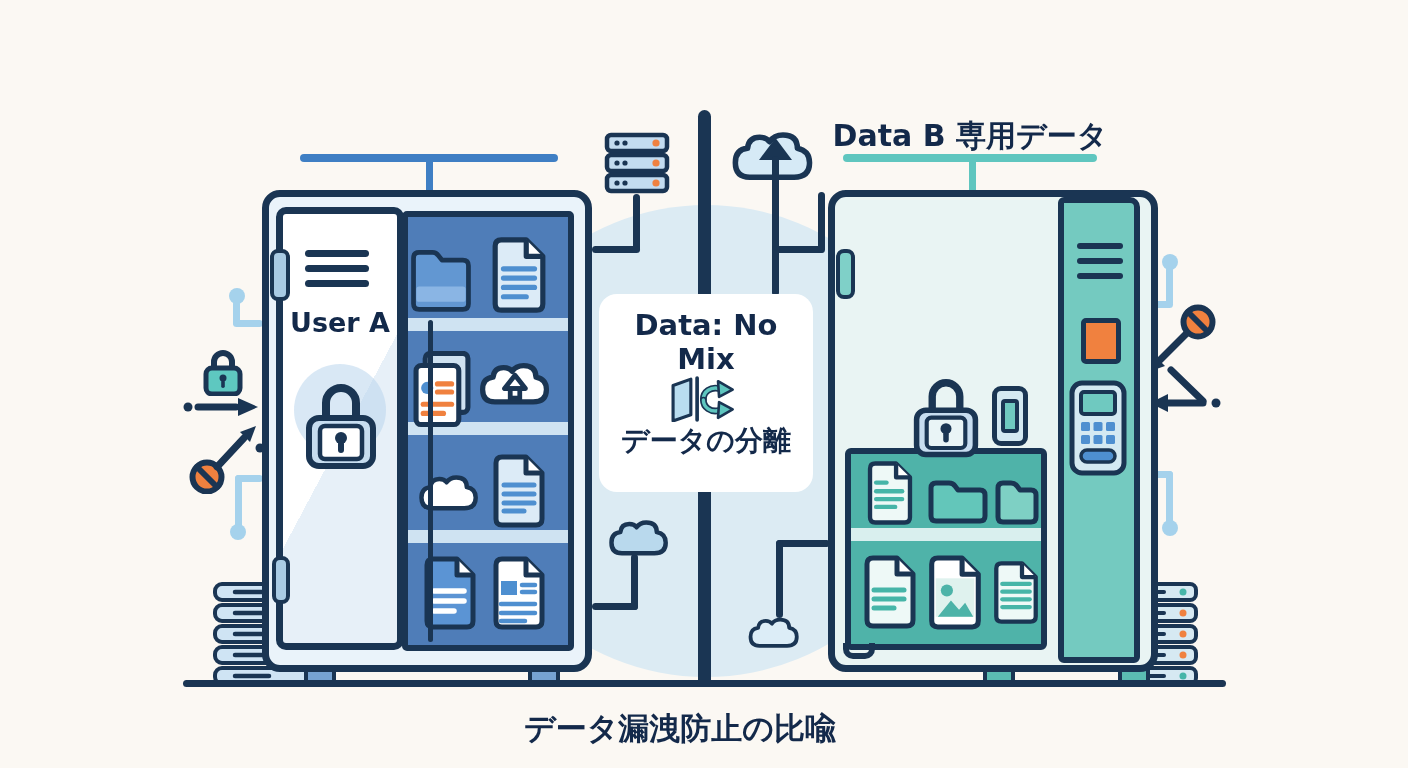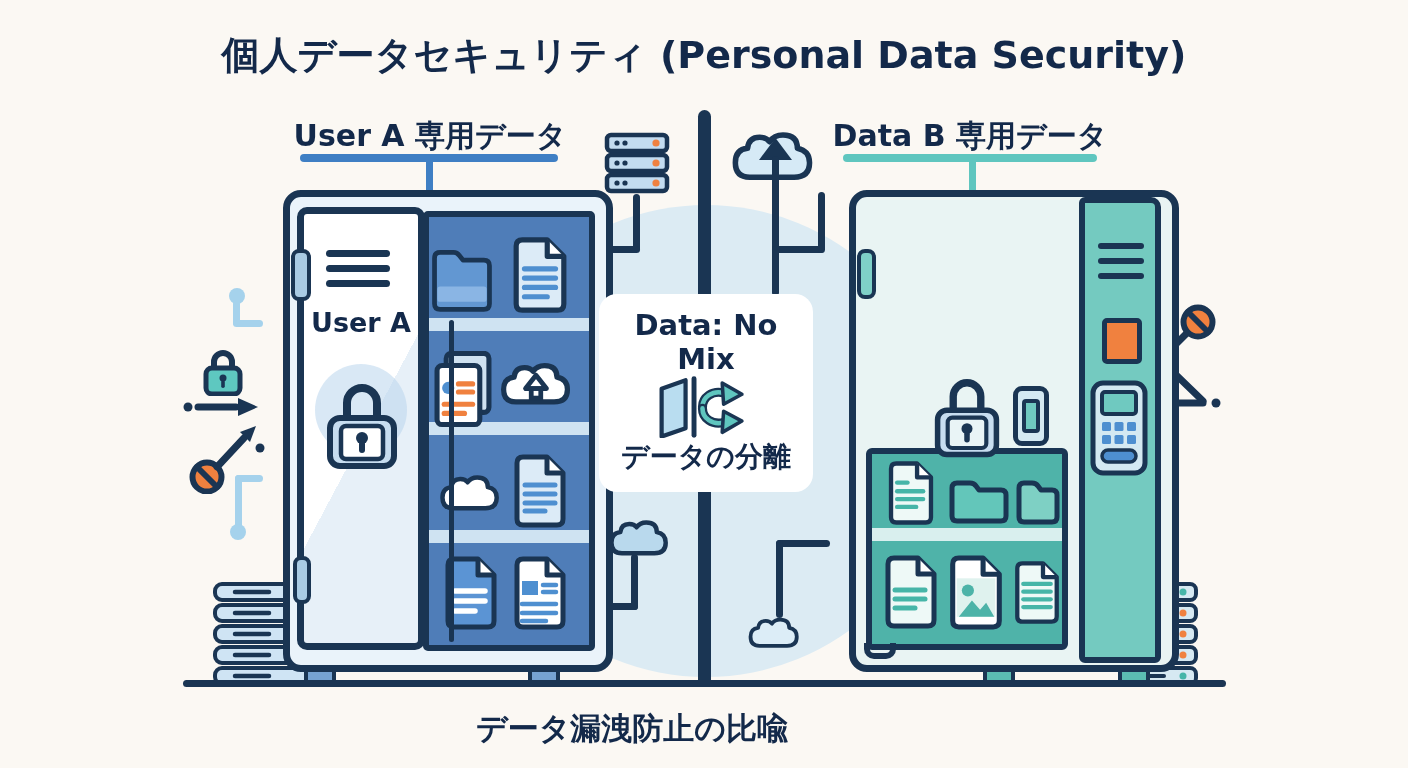--- a/index.html
+++ b/index.html
@@ -12,34 +12,32 @@
   #canvas{position:relative;width:1408px;height:768px;background:var(--bg);overflow:hidden;}
   .abs{position:absolute;}
   .ink{background:var(--ink);border-radius:4px;}
   .lbline{background:var(--lb);border-radius:4px;}
   .lbdot{background:var(--lb);border-radius:50%;}
   .navy{color:var(--text);font-weight:bold;}
   .ctr{text-align:center;}
   .vent{background:var(--ink);border-radius:4px;height:7px;}
   .shelf{background:#cfe3f2;position:absolute;left:0;right:0;height:13px;}
   .shelf-t{background:#d9efee;position:absolute;left:0;right:0;height:13px;}
-  .cabinet{border:7px solid var(--ink);border-radius:18px;z-index:4;margin-left:21px;}
+  .cabinet{border:7px solid var(--ink);border-radius:18px;z-index:4;}
   .foot{border:4px solid var(--ink);border-radius:3px;z-index:3;}
   svg{display:block;}
 </style>
 </head>
 <body>
 
 <div id="canvas">
 
   <div class="abs" style="left:466px;top:205px;width:480px;height:472px;border-radius:50%;background:var(--circle);z-index:0;"></div>
 
-  <div class="abs navy ctr" style="left:0;top:30px;width:1408px;font-size:38px;z-index:7;">個人データセキュリティ (Personal Data Security)</div>
-
-  <div class="abs navy ctr" style="left:280px;top:116px;width:300px;font-size:30px;z-index:7;">User A 専用データ</div>
+
   <div class="abs" style="left:300px;top:154px;width:258px;height:8px;border-radius:4px;background:var(--blueA);z-index:7;"></div>
   <div class="abs" style="left:426px;top:160px;width:7px;height:32px;background:var(--blueA);z-index:3;"></div>
 
   <div class="abs navy ctr" style="left:820px;top:116px;width:300px;font-size:30px;z-index:7;">Data B 専用データ</div>
   <div class="abs" style="left:843px;top:154px;width:254px;height:8px;border-radius:4px;background:var(--tealB);z-index:7;"></div>
   <div class="abs" style="left:969px;top:160px;width:7px;height:32px;background:var(--tealB);z-index:3;"></div>
 
   <svg class="abs" style="left:604px;top:132px;z-index:3;" width="66" height="64" viewBox="0 0 66 64">
     <g stroke="#1a3553" stroke-width="4.5">
       <rect x="3" y="3" width="60" height="16" rx="4" fill="#c3dcf0"></rect>
@@ -349,30 +347,30 @@
       <rect x="16" y="54" width="42" height="33" rx="5" fill="#e9f4f6" stroke="#1a3553" stroke-width="4.5"></rect>
       <circle cx="37" cy="66" r="6" fill="#1a3553"></circle>
         <rect x="34" y="69" width="6" height="12" rx="3" fill="#1a3553"></rect>
     </svg>
     <div class="abs" style="left:157px;top:189px;width:26px;height:50px;background:#d4e9f2;border:5px solid var(--ink);border-radius:9px;z-index:4;display:flex;align-items:center;justify-content:center;">
       <div style="width:10px;height:26px;background:#6fc9c0;border:4px solid var(--ink);border-radius:4px;"></div>
     </div>
     <div class="abs" style="left:8px;top:446px;width:20px;height:10px;border:6px solid var(--ink);border-top:none;border-radius:0 0 10px 10px;z-index:3;"></div>
   </div>
 
-  <div class="abs" style="left:599px;top:294px;width:214px;height:198px;background:#fff;border-radius:18px;z-index:6;display:flex;flex-direction:column;align-items:center;justify-content:space-between;padding:14px 4px 16px;box-sizing:border-box;">
+  <div class="abs" style="left:599px;top:294px;width:214px;height:198px;background:#fff;border-radius:18px;z-index:6;display:flex;flex-direction:column;align-items:center;justify-content:space-between;padding:14px 4px 32px;box-sizing:border-box;">
     <div class="navy ctr" style="font-size:29px;">Data: No Mix</div>
     <svg width="140" height="84" viewBox="0 0 150 88">
       <path d="M12 18L46 6L46 74L12 86Z" fill="#b9ddf0" stroke="#1a3553" stroke-width="6" stroke-linejoin="round"></path>
       <line x1="58" y1="4" x2="58" y2="84" stroke="#1a3553" stroke-width="7" stroke-linecap="round"></line>
       <path d="M70 44C70 30 84 20 100 24" fill="none" stroke="#1a3553" stroke-width="13" stroke-linecap="round"></path>
       <path d="M70 44C70 30 84 20 100 24" fill="none" stroke="#5fc6bf" stroke-width="6.5" stroke-linecap="round"></path>
       <polygon points="98,10 126,26 100,40" fill="#5fc6bf" stroke="#1a3553" stroke-width="5" stroke-linejoin="round"></polygon>
       <path d="M70 46C70 60 84 70 100 66" fill="none" stroke="#1a3553" stroke-width="13" stroke-linecap="round"></path>
       <path d="M70 46C70 60 84 70 100 66" fill="none" stroke="#5fc6bf" stroke-width="6.5" stroke-linecap="round"></path>
       <polygon points="98,80 126,64 100,50" fill="#5fc6bf" stroke="#1a3553" stroke-width="5" stroke-linejoin="round"></polygon>
     </svg>
     <div class="navy ctr" style="font-size:28px;">データの分離</div>
   </div>
 
-  <div class="abs navy ctr" style="left:0;top:708px;width:1264px;font-size:31px;z-index:7;">データ漏洩防止の比喩</div>
+  <div class="abs navy ctr" style="left:0;top:708px;width:1264px;font-size:31px;z-index:7;padding-left:48px;">データ漏洩防止の比喩</div>
 
 </div>
 
 </body></html>

